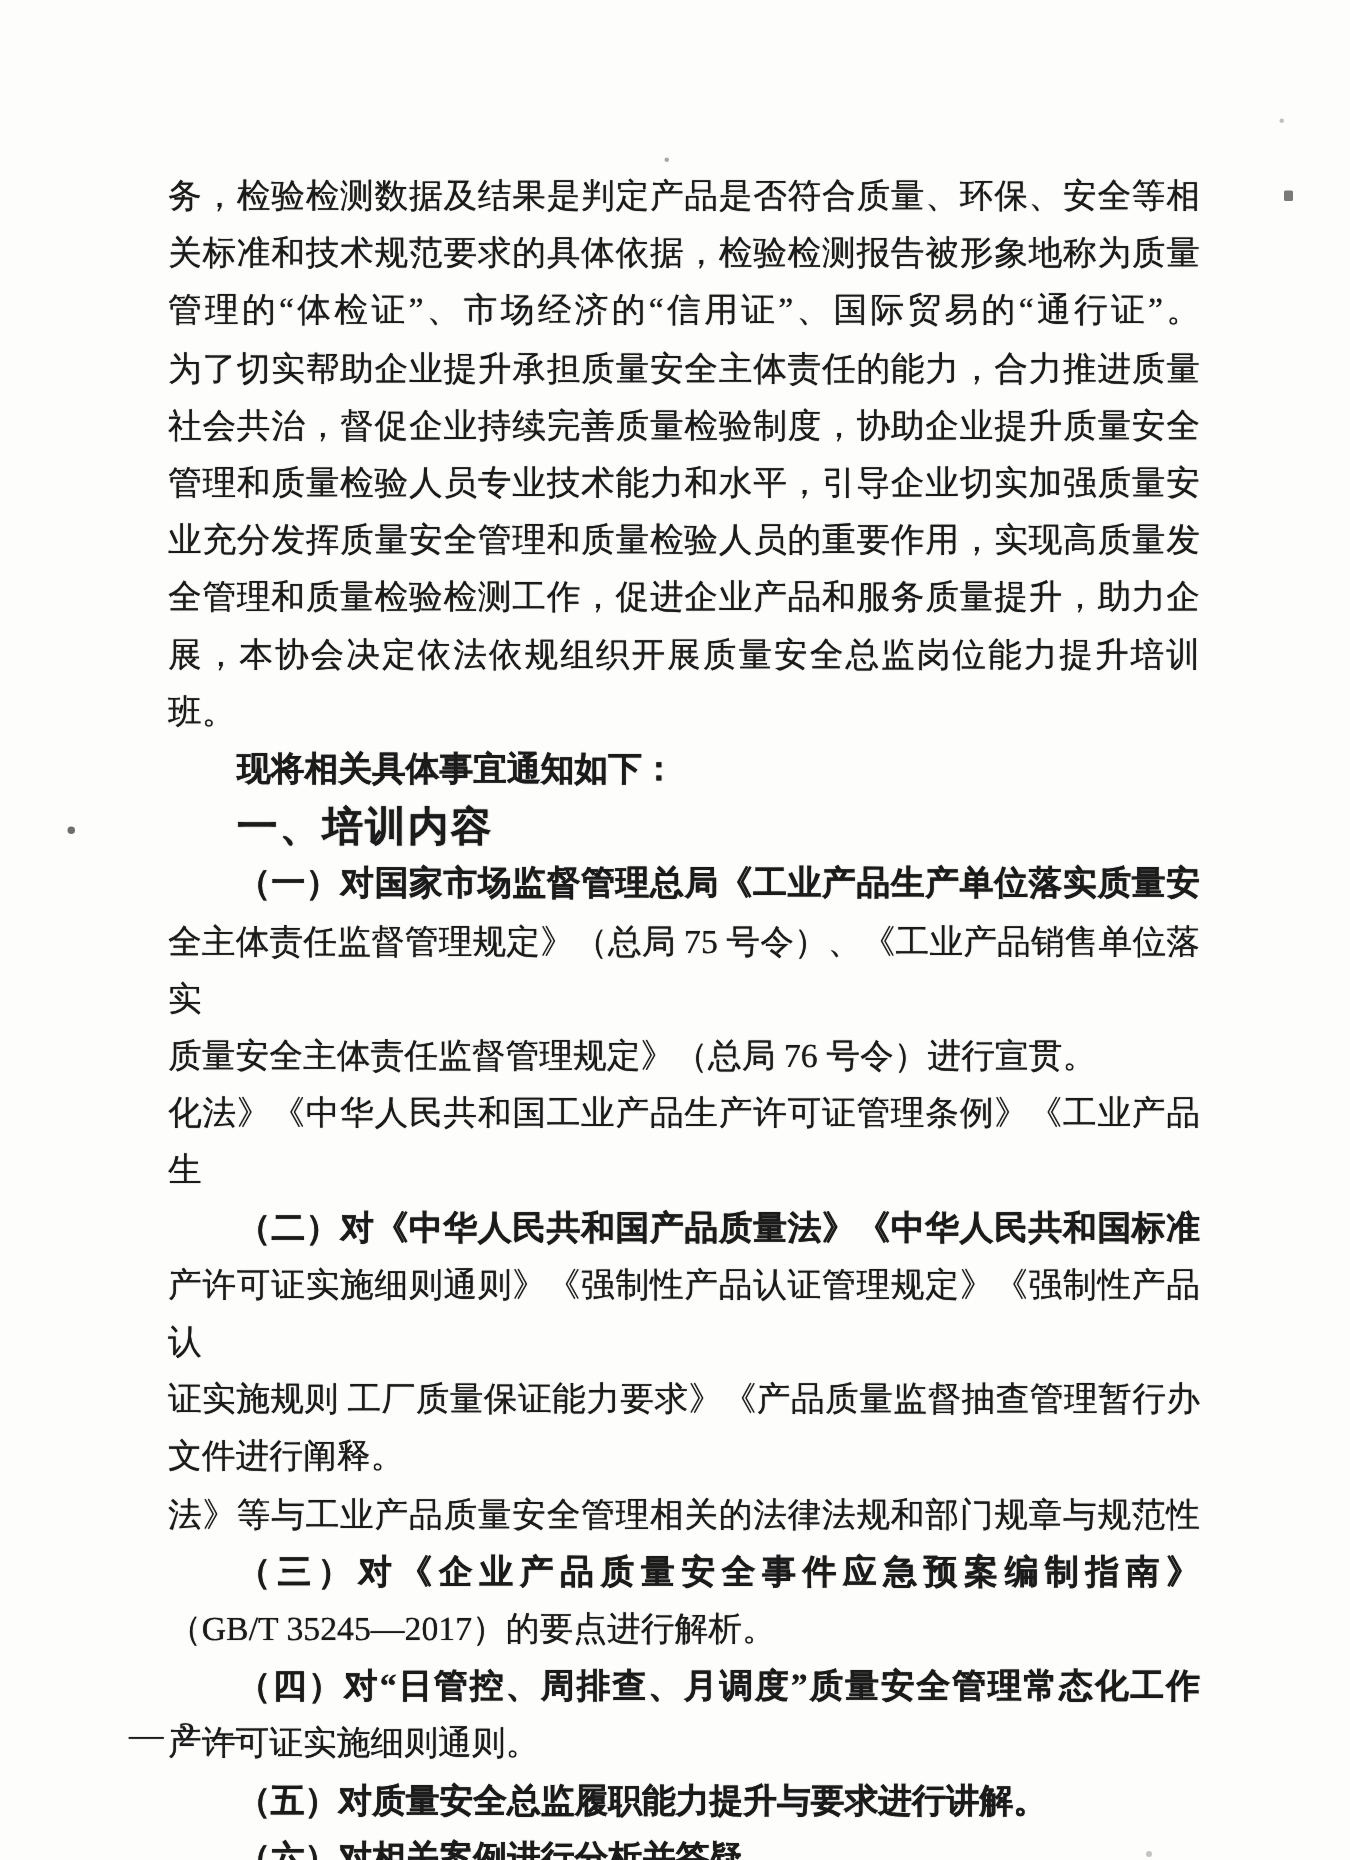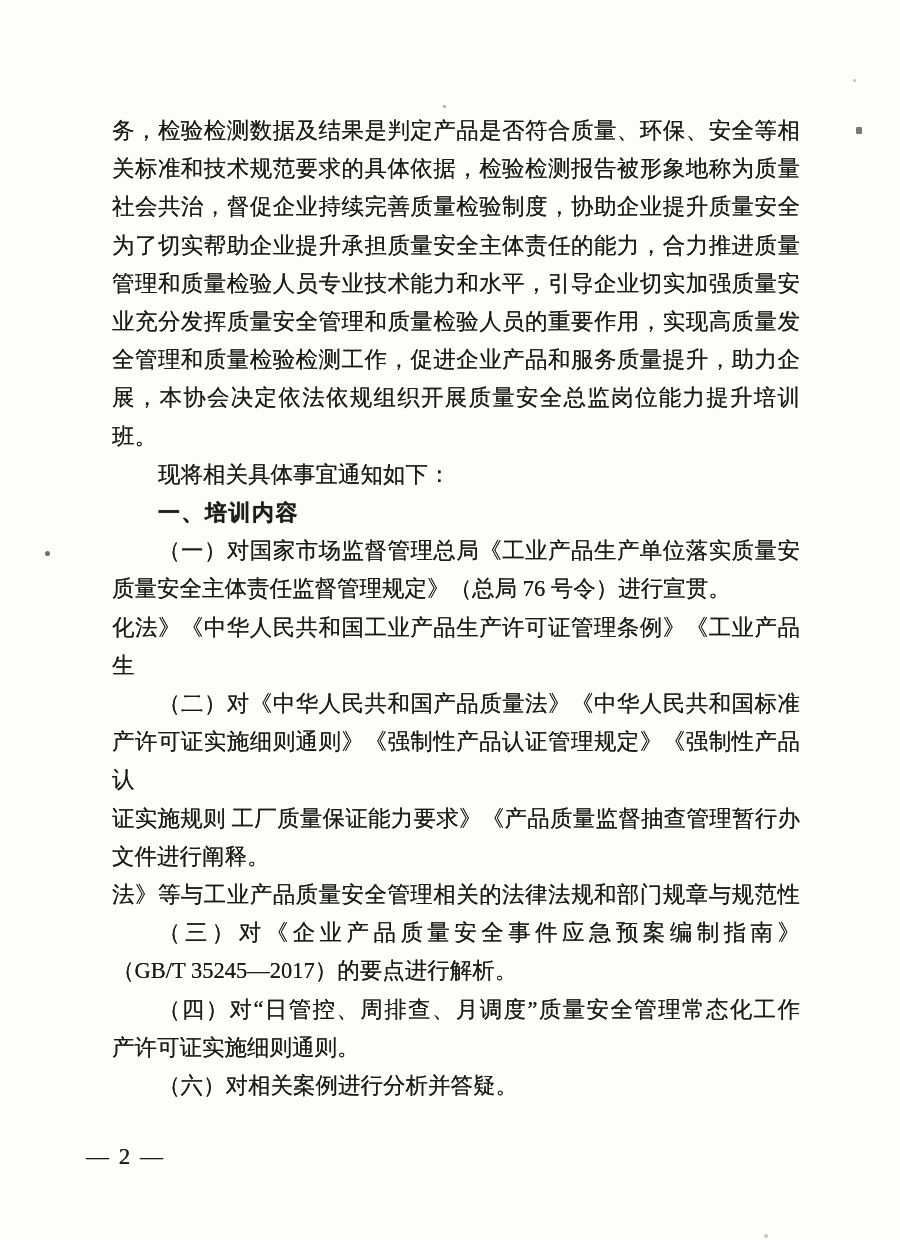--- a/index.html
+++ b/index.html
@@ -19,25 +19,25 @@
     width: 688px;
     font-size: 22.5px;
     line-height: 38.2px;
     text-shadow: 0 0 0.6px rgba(25,25,25,0.85);
   }
   .line { text-align: left; }
   .line.fill {
     text-align: justify;
     text-align-last: justify;
   }
-  .line.indent { padding-left: 46px; }
+  .line.indent { padding-left: 46px; font-weight: bold; }
   .line.bold {
     font-weight: bold;
     font-family: "Liberation Sans", "DejaVu Sans", sans-serif;
-    font-size: 22px;
+    font-size: 27px;
     letter-spacing: 1.5px;
     text-shadow: 0 0 0.8px rgba(25,25,25,0.9);
   }
   .page-number {
     position: absolute;
     left: 86px;
     top: 1144px;
     font-size: 23px;
     letter-spacing: 2px;
     text-shadow: 0 0 0.6px rgba(25,25,25,0.85);
@@ -52,41 +52,44 @@
   .speck-4 { left: 45px;  top: 551px; width: 5px; height: 5px; background: #6e6e6e; }
   .speck-5 { left: 764px; top: 1234px; width: 4px; height: 4px; background: #c4c4c4; }
 </style>
 </head>
 <body>
 
 <div class="page">
   <div class="text-block">
       <div class="line fill">务，检验检测数据及结果是判定产品是否符合质量、环保、安全等相</div>
       <div class="line fill">关标准和技术规范要求的具体依据，检验检测报告被形象地称为质量</div>
+      <div class="line fill">管理的“体检证”、市场经济的“信用证”、国际贸易的“通行证”。</div>
+      <div class="line fill">为了切实帮助企业提升承担质量安全主体责任的能力，合力推进质量</div>
       <div class="line fill">社会共治，督促企业持续完善质量检验制度，协助企业提升质量安全</div>
-      <div class="line fill">为了切实帮助企业提升承担质量安全主体责任的能力，合力推进质量</div>
       <div class="line fill">管理和质量检验人员专业技术能力和水平，引导企业切实加强质量安</div>
       <div class="line fill">业充分发挥质量安全管理和质量检验人员的重要作用，实现高质量发</div>
       <div class="line fill">全管理和质量检验检测工作，促进企业产品和服务质量提升，助力企</div>
       <div class="line fill">展，本协会决定依法依规组织开展质量安全总监岗位能力提升培训</div>
       <div class="line">班。</div>
       <div class="line indent">现将相关具体事宜通知如下：</div>
       <div class="line indent bold">一、培训内容</div>
       <div class="line fill indent">（一）对国家市场监督管理总局《工业产品生产单位落实质量安</div>
+      <div class="line fill">全主体责任监督管理规定》（总局 75 号令）、《工业产品销售单位落实</div>
       <div class="line">质量安全主体责任监督管理规定》（总局 76 号令）进行宣贯。</div>
       <div class="line fill">化法》《中华人民共和国工业产品生产许可证管理条例》《工业产品生</div>
       <div class="line fill indent">（二）对《中华人民共和国产品质量法》《中华人民共和国标准</div>
       <div class="line fill">产许可证实施细则通则》《强制性产品认证管理规定》《强制性产品认</div>
       <div class="line fill">证实施规则 工厂质量保证能力要求》《产品质量监督抽查管理暂行办</div>
       <div class="line">文件进行阐释。</div>
       <div class="line fill">法》等与工业产品质量安全管理相关的法律法规和部门规章与规范性</div>
       <div class="line fill indent">（三）对《企业产品质量安全事件应急预案编制指南》</div>
       <div class="line">（GB/T 35245—2017）的要点进行解析。</div>
       <div class="line fill indent">（四）对“日管控、周排查、月调度”质量安全管理常态化工作</div>
       <div class="line">产许可证实施细则通则。</div>
+      <div class="line indent">（五）对质量安全总监履职能力提升与要求进行讲解。</div>
       <div class="line indent">（六）对相关案例进行分析并答疑。</div>
     </div>
   <div class="page-number">— 2 —</div>
   <div class="speck speck-1"></div>
   <div class="speck speck-2"></div>
   <div class="speck speck-3"></div>
   <div class="speck speck-4"></div>
   <div class="speck speck-5"></div>
 </div>
 

